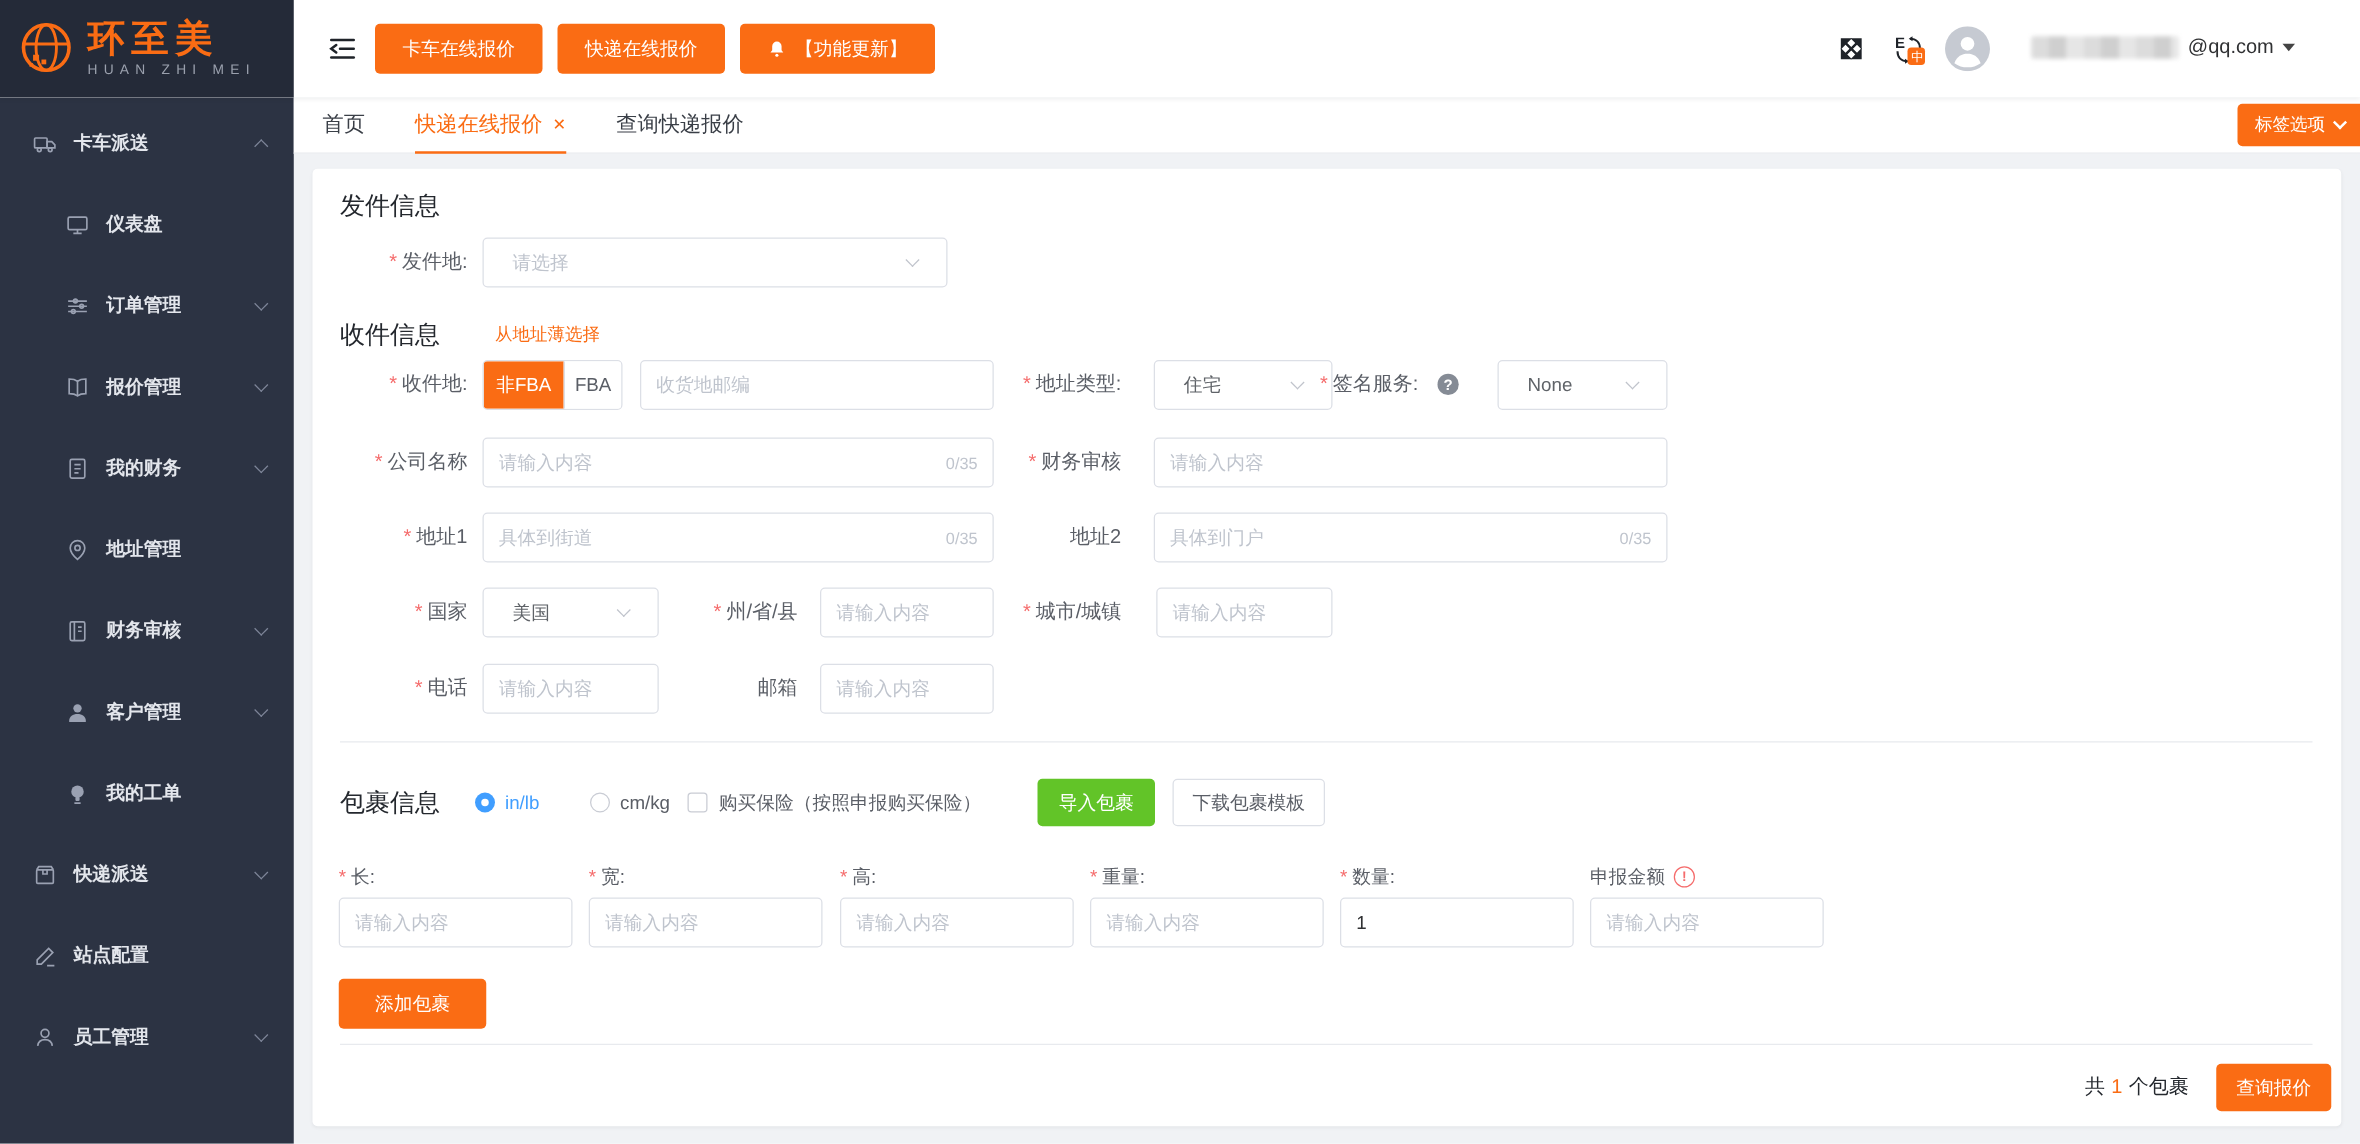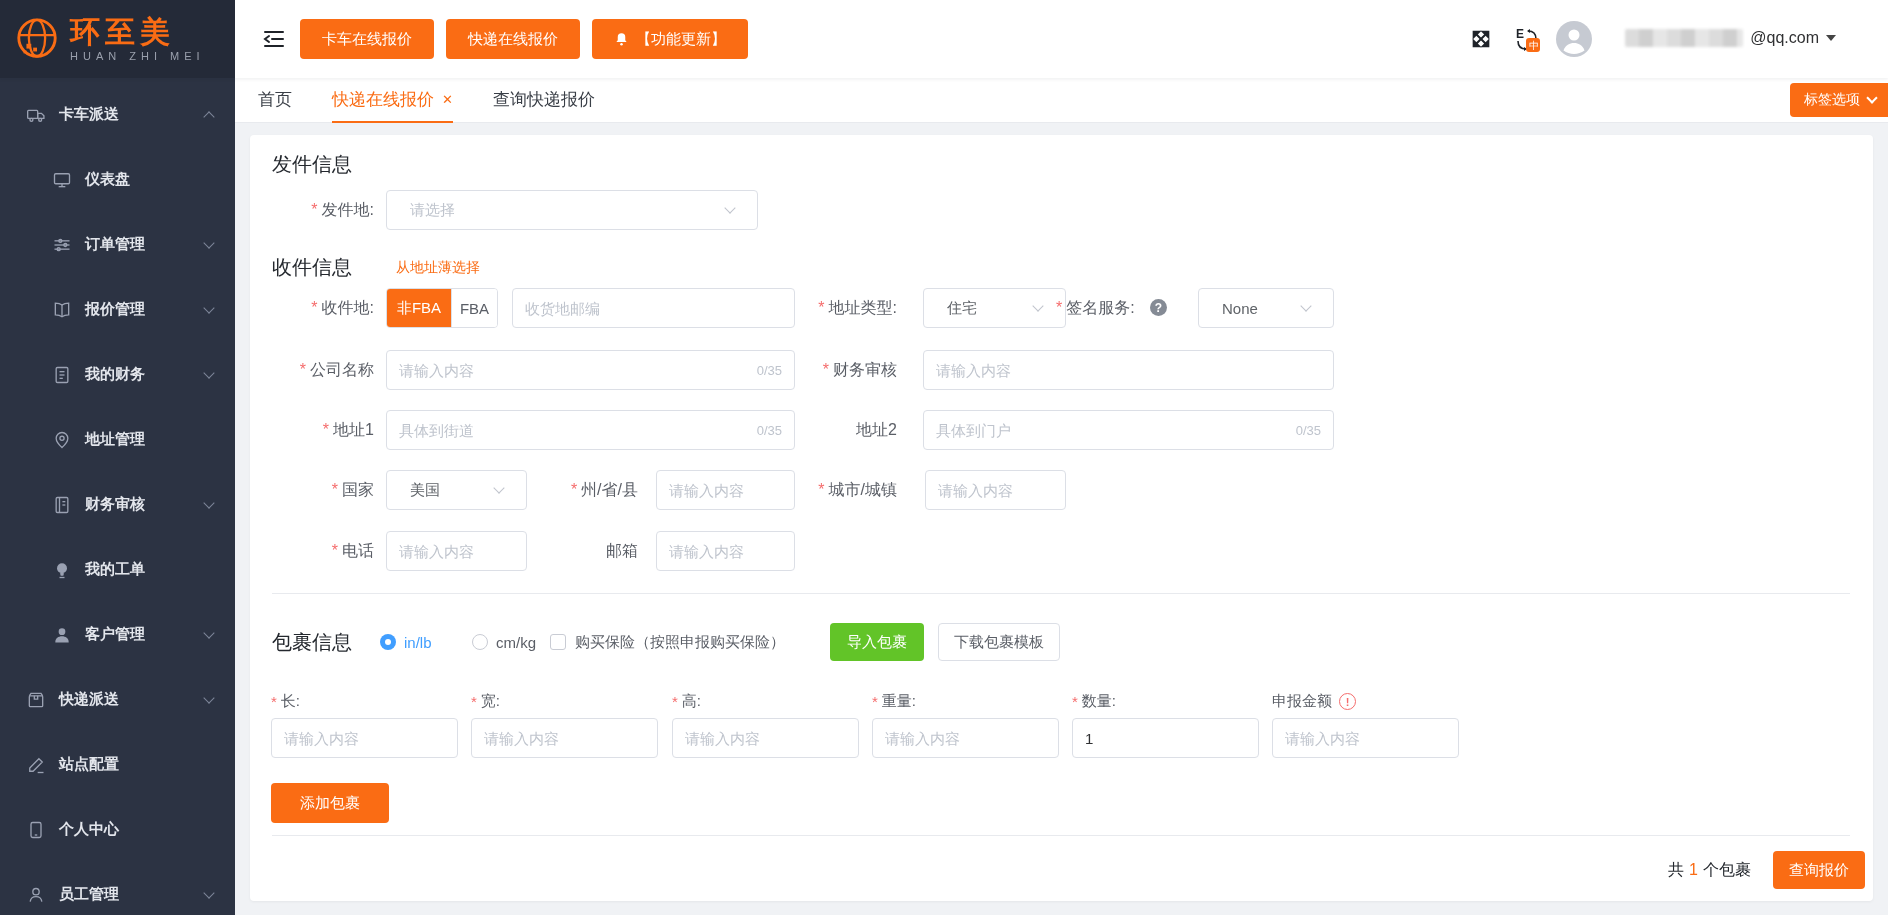--- a/index.html
+++ b/index.html
@@ -260,61 +260,54 @@
         <line x1="9" y1="3" x2="9" y2="21"></line>
         <line x1="12.5" y1="8" x2="16" y2="8"></line>
         <line x1="12.5" y1="12" x2="16" y2="12"></line>
     </svg>
     <span class="slabel">财务审核</span>
     <span class="sarrow down"></span>
   </div>
 
   <div class="side-item lvl2">
     <svg class="sicon" width="20" height="20" viewBox="0 0 24 24">
+      <circle cx="12" cy="8" r="4" fill="#9aa1b2"></circle>
+        <path d="M4 20c0-4 3.6-6.5 8-6.5s8 2.5 8 6.5v1H4z" fill="#9aa1b2"></path>
+    </svg>
+    <span class="slabel">客户管理</span>
+    <span class="sarrow down"></span>
+  </div>
+
+  <div class="side-item lvl2">
+    <svg class="sicon" width="20" height="20" viewBox="0 0 24 24">
       <circle cx="12" cy="10" r="6" fill="#9aa1b2"></circle>
         <rect x="10" y="15" width="4" height="4" rx="1" fill="#9aa1b2"></rect>
         <line x1="9" y1="21" x2="15" y2="21" stroke="#9aa1b2" stroke-width="1.6"></line>
     </svg>
     <span class="slabel">我的工单</span>
   </div>
 
-  <div class="side-item lvl2">
-    <svg class="sicon" width="20" height="20" viewBox="0 0 24 24">
-      <circle cx="12" cy="8" r="4" fill="#9aa1b2"></circle>
-        <path d="M4 20c0-4 3.6-6.5 8-6.5s8 2.5 8 6.5v1H4z" fill="#9aa1b2"></path>
-    </svg>
-    <span class="slabel">客户管理</span>
-    <span class="sarrow down"></span>
-  </div>
-
   <div class="side-item lvl1">
     <svg class="sicon" width="20" height="20" viewBox="0 0 24 24" fill="none" stroke="#9aa1b2" stroke-width="1.6">
       <rect x="4" y="7" width="16" height="13" rx="1"></rect>
         <path d="M4 7l2-3h12l2 3"></path>
         <path d="M10 7v4h4V7"></path>
     </svg>
     <span class="slabel">快递派送</span>
     <span class="sarrow down"></span>
   </div>
 
   <div class="side-item lvl1">
     <svg class="sicon" width="20" height="20" viewBox="0 0 24 24" fill="none" stroke="#9aa1b2" stroke-width="1.6">
       <path d="M15.5 4.5l4 4L8.5 19.5H4.5v-4z"></path>
         <line x1="14" y1="21" x2="21" y2="21"></line>
     </svg>
     <span class="slabel">站点配置</span>
   </div>
 
-  <div class="side-item lvl1">
-    <svg class="sicon" width="20" height="20" viewBox="0 0 24 24" fill="none" stroke="#9aa1b2" stroke-width="1.6">
-      <rect x="6" y="3" width="12" height="18" rx="2"></rect>
-        <line x1="10.5" y1="18" x2="13.5" y2="18"></line>
-    </svg>
-    <span class="slabel">个人中心</span>
-  </div>
 
   <div class="side-item lvl1">
     <svg class="sicon" width="20" height="20" viewBox="0 0 24 24" fill="none" stroke="#9aa1b2" stroke-width="1.6">
       <circle cx="12" cy="8" r="3.8"></circle>
         <path d="M5 20c.5-4 3.5-6 7-6s6.5 2 7 6"></path>
     </svg>
     <span class="slabel">员工管理</span>
     <span class="sarrow down"></span>
   </div>
 </div>

